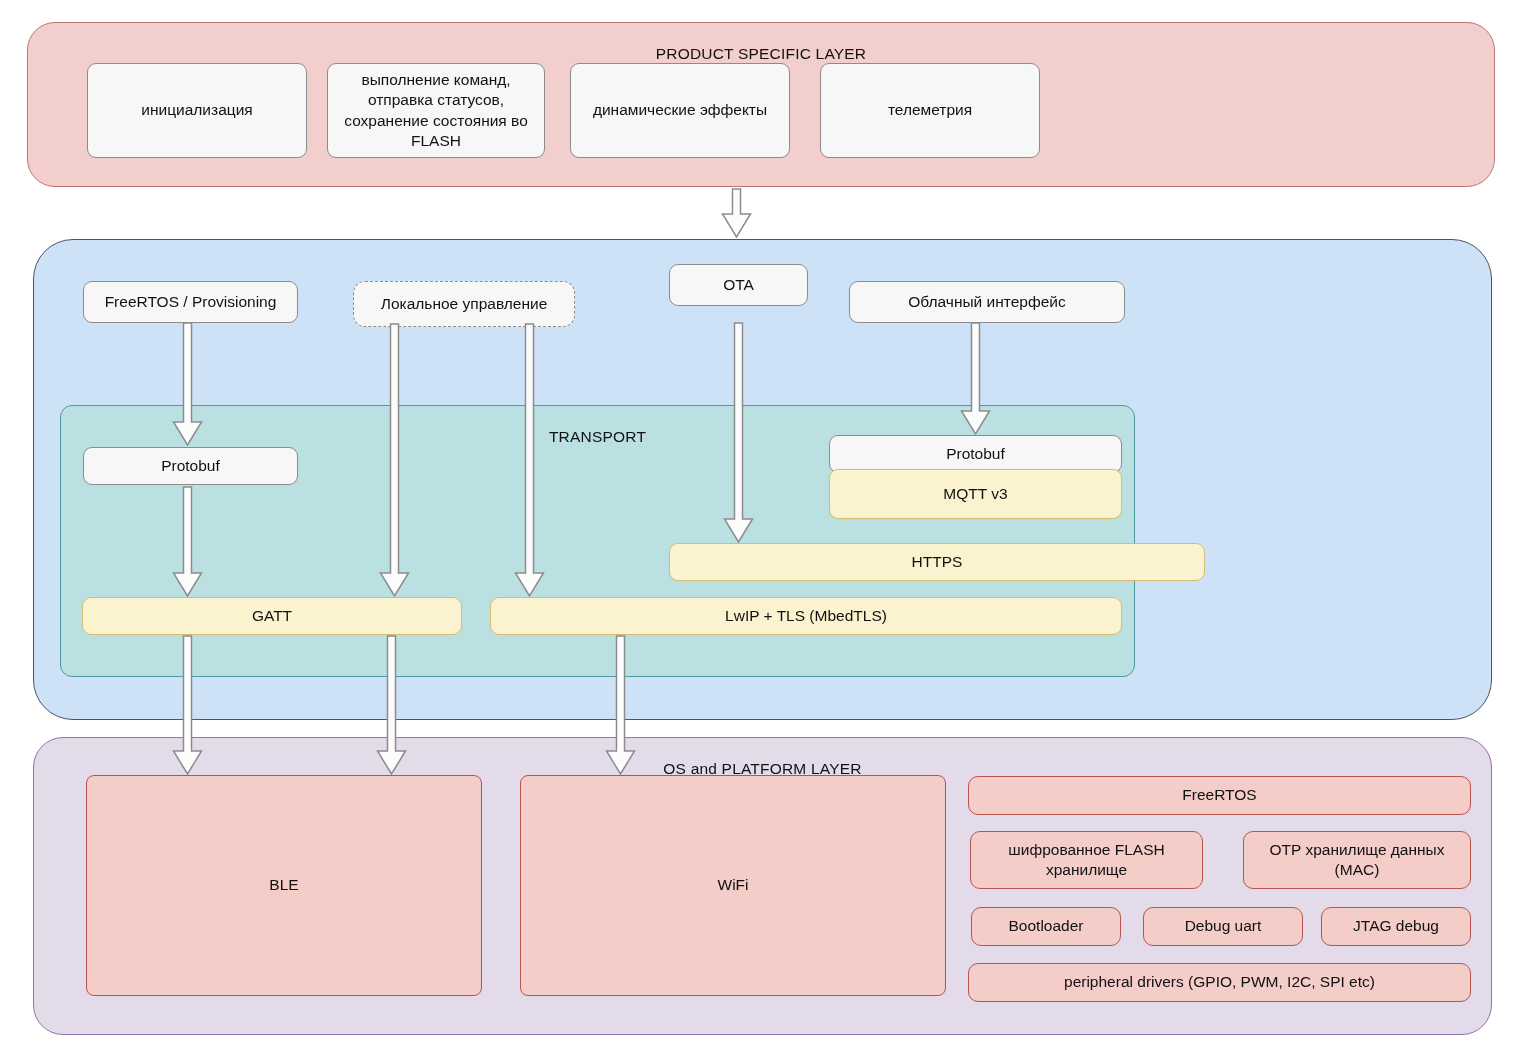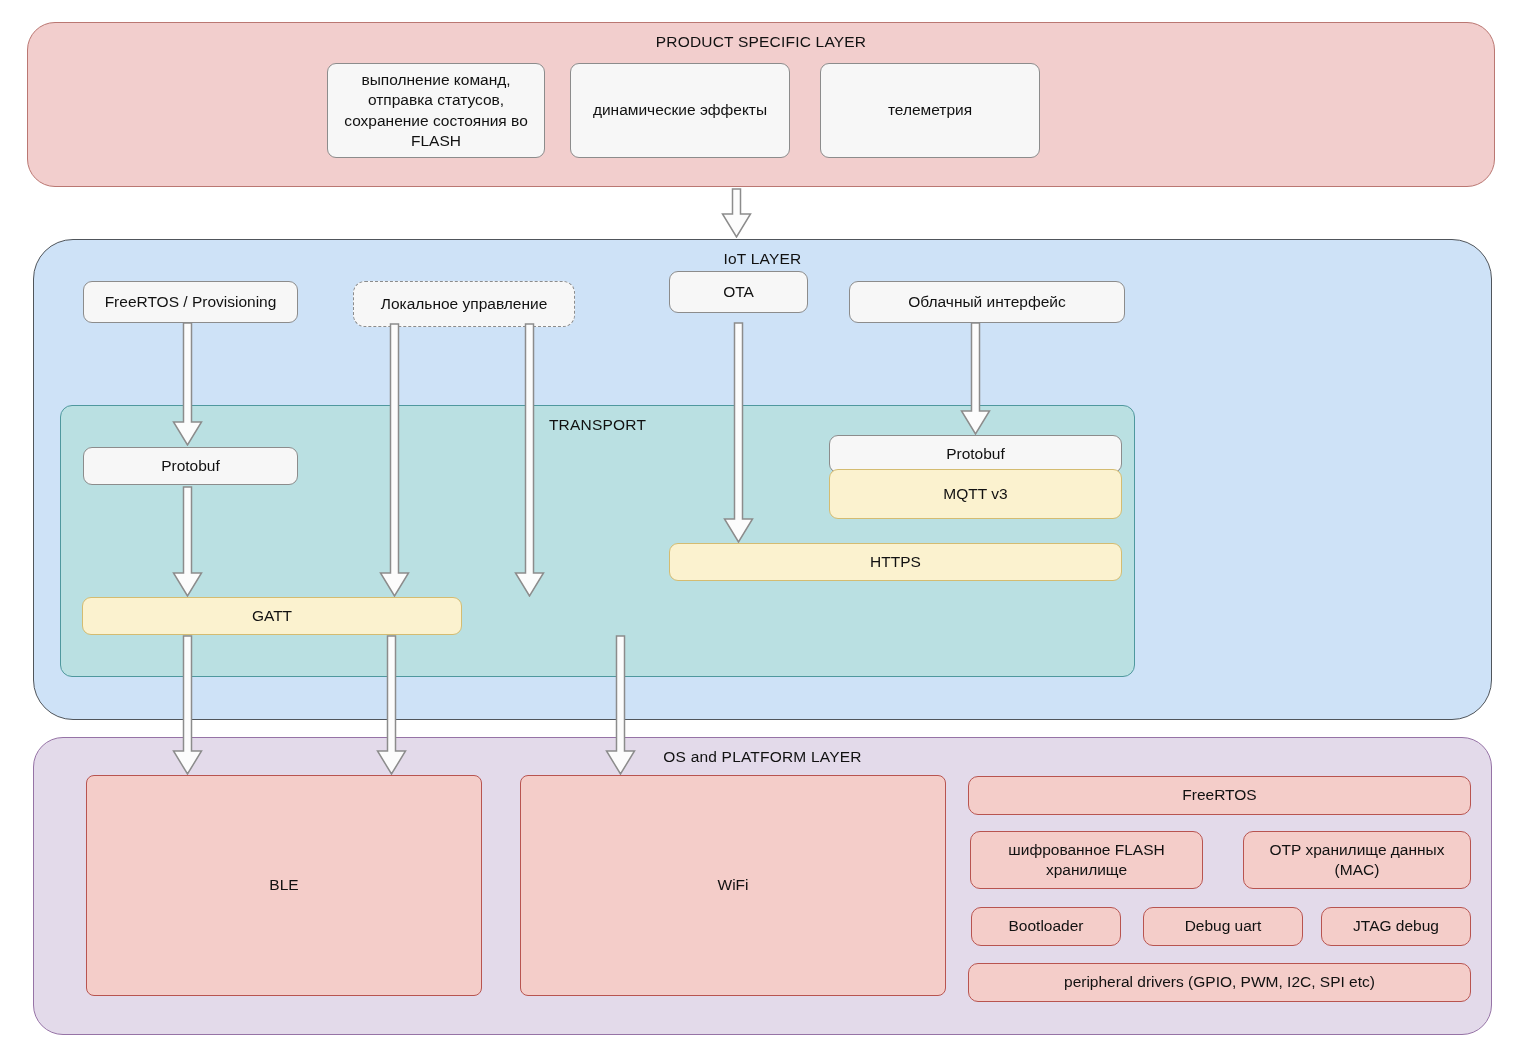--- a/index.html
+++ b/index.html
@@ -1,21 +1,21 @@
 <!DOCTYPE html>
 <html style="--product_fill: #F2CECD; --product_stroke: #BA7772; --iot_fill: #CEE2F7; --iot_stroke: #50555B; --transport_fill: #BAE0E2; --transport_stroke: #4F989E; --platform_fill: #E3DAEA; --platform_stroke: #9673A6; --box_fill: #F7F7F7; --box_stroke: #8C8C8C; --yellow_fill: #FBF2CF; --yellow_stroke: #D4BC71; --pink_fill: #F4CDC9; --pink_stroke: #B85450; --arrow_fill: #FCFCFC; --arrow_stroke: #8C8C8C;"><head>
 <meta charset="utf-8">
 <style>
   * { margin:0; padding:0; box-sizing:border-box; }
   html,body { background:#ffffff; }
   body { font-family:"Liberation Sans", sans-serif; color:#161616; }
   .canvas { position:relative; width:1522px; height:1050px; background:#fff; overflow:hidden; }
 
   .layer { position:absolute; border:1.6px solid; }
-  .layer-title { text-align:center; padding-top:10px; font-size:15.5px; letter-spacing:.2px; color:#111; }
+  .layer-title { text-align:center; padding-top:22px; font-size:15.5px; letter-spacing:.2px; color:#111; }
 
   .product-layer  { background:var(--product_fill);  border-color:var(--product_stroke);  }
   .iot-layer      { background:var(--iot_fill);      border-color:var(--iot_stroke);      }
   .transport-layer{ background:var(--transport_fill);border-color:var(--transport_stroke);}
   .platform-layer { background:var(--platform_fill); border-color:var(--platform_stroke); }
 
   .node { position:absolute; display:flex; align-items:center; justify-content:center;
           text-align:center; font-size:15.5px; line-height:1.3; padding:4px 12px; color:#111; }
   .gray   { background:var(--box_fill); border:1.5px solid var(--box_stroke); border-radius:9px; }
   .r-lg   { border-radius:9px; }
@@ -28,40 +28,42 @@
   .block-arrow svg { display:block; }
 </style>
 </head>
 <body>
 
 <div class="canvas">
 
   <div class="layer product-layer" style="left:27px;top:22px;width:1468px;height:165px;border-radius:28px">
     <div class="layer-title">PRODUCT SPECIFIC LAYER</div>
   </div>
+  <div class="node gray r-lg" style="left:87px;top:63px;width:220px;height:95px">инициализация</div>
   <div class="node gray r-lg" style="left:327px;top:63px;width:218px;height:95px">выполнение команд, отправка статусов, сохранение состояния во FLASH</div>
   <div class="node gray r-lg" style="left:570px;top:63px;width:220px;height:95px">динамические эффекты</div>
   <div class="node gray r-lg" style="left:820px;top:63px;width:220px;height:95px">телеметрия</div>
 
   <div class="layer iot-layer" style="left:33px;top:239px;width:1459px;height:481px;border-radius:40px">
     <div class="layer-title">IoT LAYER</div>
   </div>
   <div class="node gray" style="left:83px;top:281px;width:215px;height:42px">FreeRTOS / Provisioning</div>
   <div class="node gray dashed" style="left:353px;top:281px;width:222px;height:46px">Локальное управление</div>
-  <div class="node gray" style="left:669px;top:271px;width:139px;height:42px">OTA</div>
+  <div class="node gray" style="left:669px;top:264px;width:139px;height:42px">OTA</div>
   <div class="node gray" style="left:849px;top:281px;width:276px;height:42px">Облачный интерфейс</div>
 
   <div class="layer transport-layer" style="left:60px;top:405px;width:1075px;height:272px;border-radius:12px">
     <div class="layer-title">TRANSPORT</div>
   </div>
   <div class="node gray" style="left:83px;top:447px;width:215px;height:38px">Protobuf</div>
   <div class="node gray" style="left:829px;top:435px;width:293px;height:38px">Protobuf</div>
   <div class="node yellow" style="left:829px;top:469px;width:293px;height:50px">MQTT v3</div>
-  <div class="node yellow" style="left:669px;top:543px;width:453px;height:38px">HTTPS</div>
+  <div class="node yellow" style="left:669px;top:543px;width:536px;height:38px">HTTPS</div>
   <div class="node yellow" style="left:82px;top:597px;width:380px;height:38px">GATT</div>
+  <div class="node yellow" style="left:490px;top:597px;width:632px;height:38px">LwIP + TLS (MbedTLS)</div>
 
   <div class="layer platform-layer" style="left:33px;top:737px;width:1459px;height:298px;border-radius:30px">
     <div class="layer-title">OS and PLATFORM LAYER</div>
   </div>
   <div class="node pink r-xl" style="left:86px;top:775px;width:396px;height:221px">BLE</div>
   <div class="node pink r-xl" style="left:520px;top:775px;width:426px;height:221px">WiFi</div>
   <div class="node pink" style="left:968px;top:776px;width:503px;height:39px">FreeRTOS</div>
   <div class="node pink" style="left:970px;top:831px;width:233px;height:58px">шифрованное FLASH хранилище</div>
   <div class="node pink" style="left:1243px;top:831px;width:228px;height:58px">OTP хранилище данных (MAC)</div>
   <div class="node pink" style="left:971px;top:907px;width:150px;height:39px">Bootloader</div>

